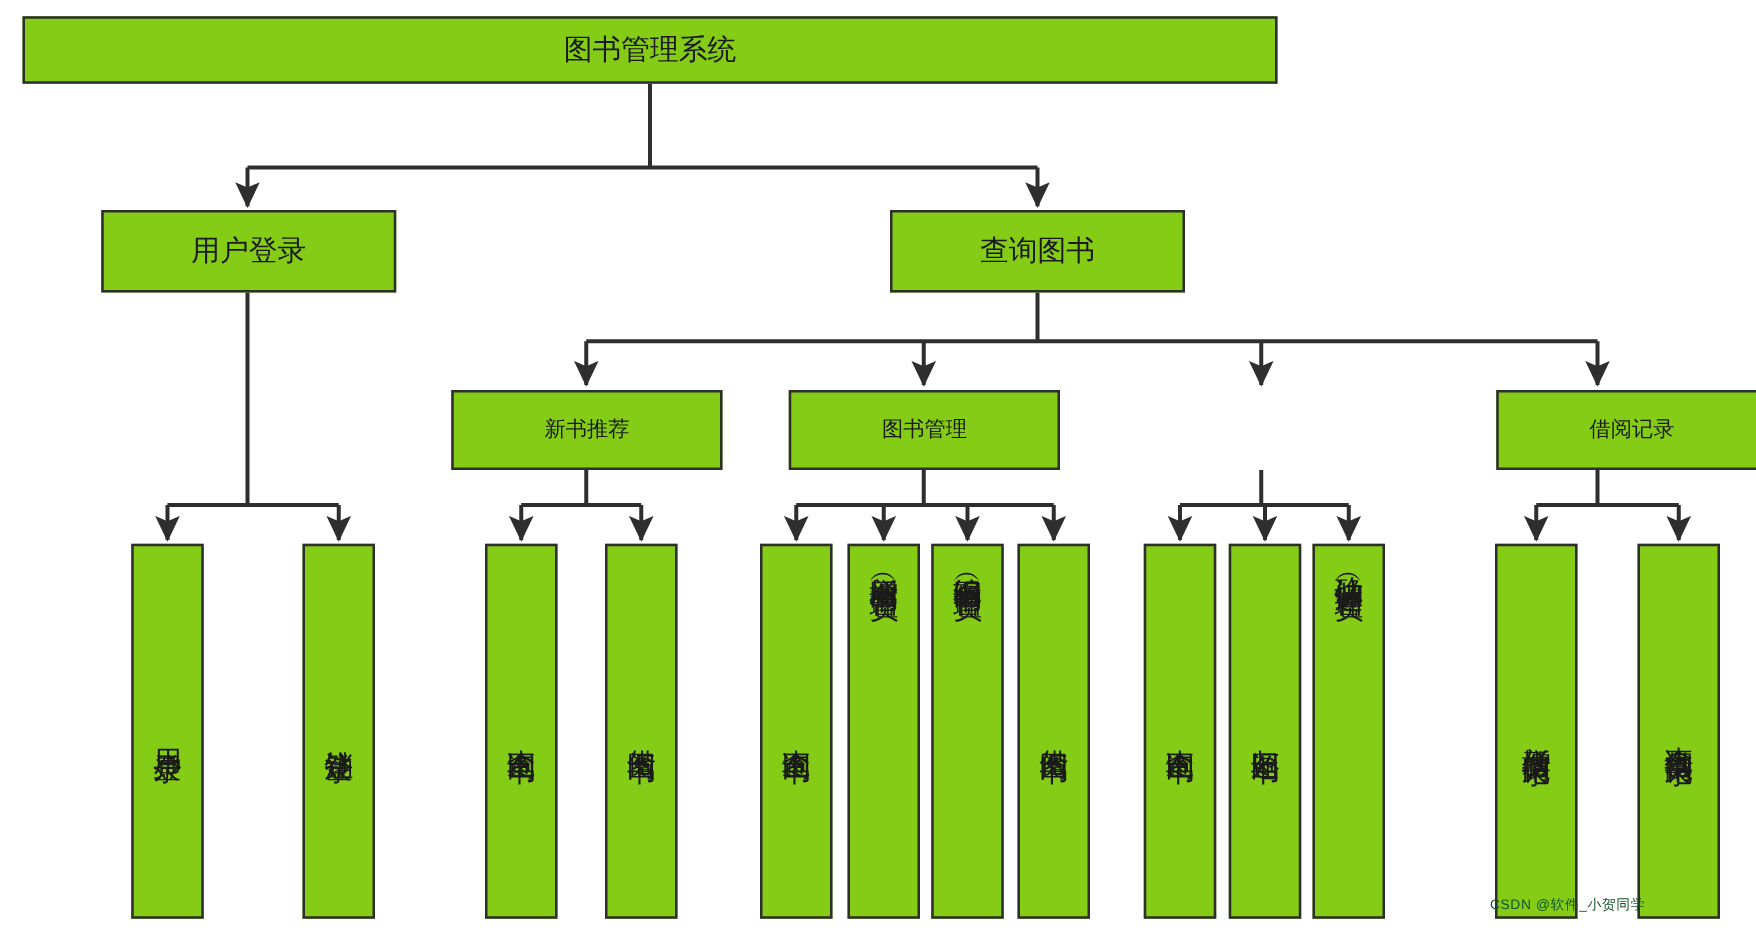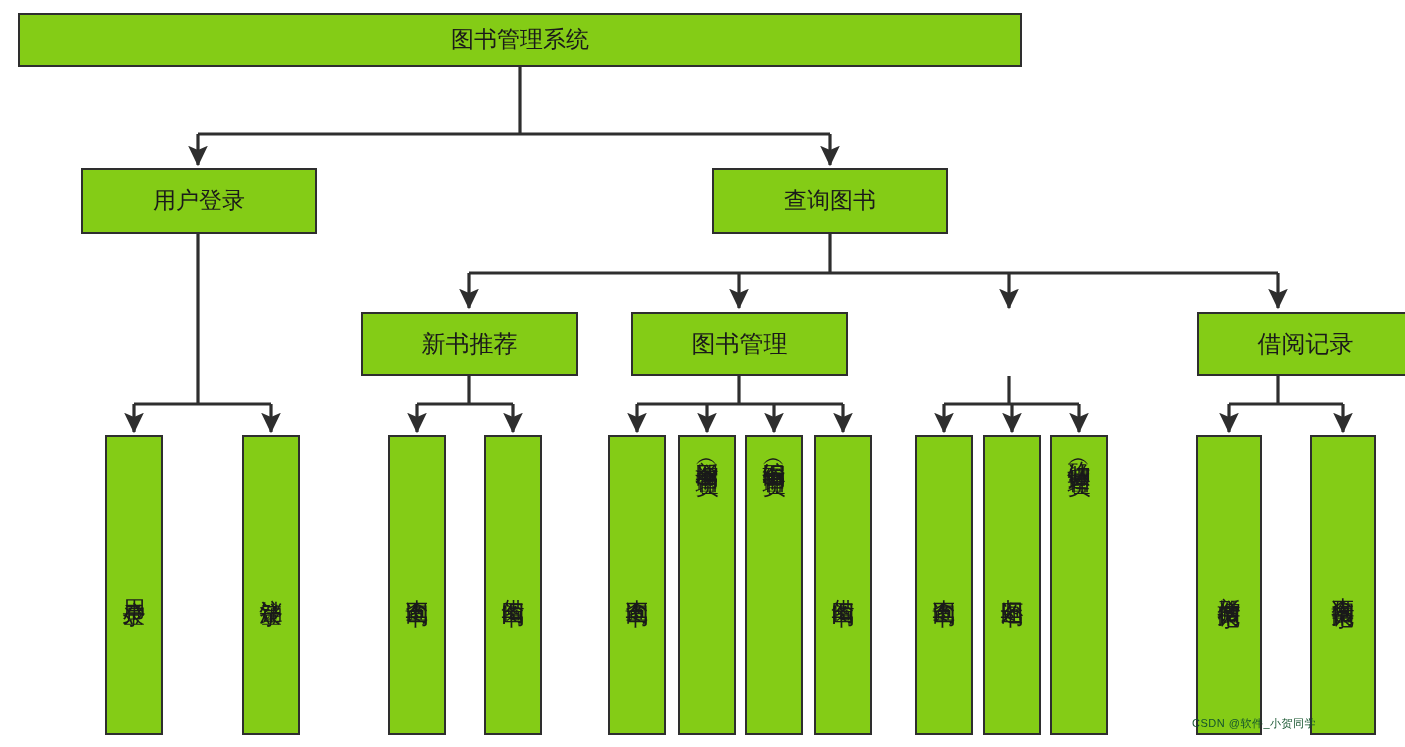--- a/index.html
+++ b/index.html
@@ -17,21 +17,21 @@
     border:2.2px solid #2e2e2e;
     display:flex;
     align-items:center;
     justify-content:center;
     color:#1a1a1a;
     line-height:1.18;
     white-space:nowrap;
   }
   .node.root{font-size:23px;}
   .node.l2{font-size:23px;}
-  .node.l3{font-size:24px;}
+  .node.l3{font-size:17px;}
   .node.leaf{
     writing-mode:vertical-rl;
     text-orientation:upright;
     letter-spacing:2px;
     font-size:23px;
     justify-content:center;
     align-items:center;
     padding:6px 0;
   }
   .node.leaf.tall{

